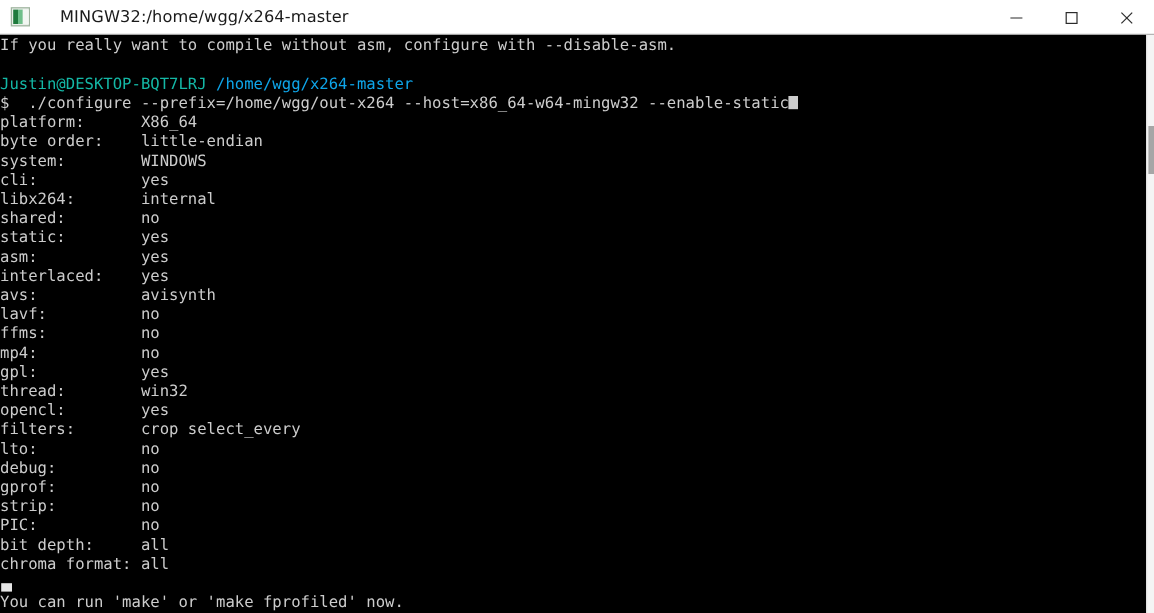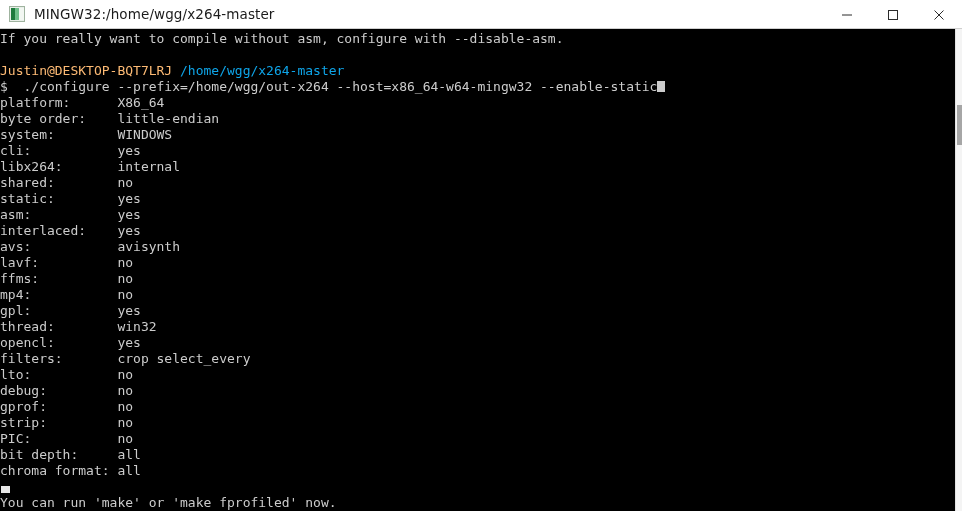--- a/index.html
+++ b/index.html
@@ -64,20 +64,21 @@
     width: 5px; height: 12px;
     background: #f2f7f2;
   }
   #title-text {
     font-family: "DejaVu Sans", sans-serif;
     font-size: 13.5px;
     color: #1b1b1b;
     letter-spacing: 0.1px;
     white-space: nowrap;
     line-height: 29px;
+    margin-left: 16px;
   }
   #window-controls {
     position: absolute;
     right: 0; top: 0;
     height: 29px;
     display: flex;
   }
   .winbtn {
     width: 46px;
     height: 29px;
@@ -108,21 +109,21 @@
     line-height: 16px;
     color: #cccccc;
     white-space: pre;
     letter-spacing: 0px;
   }
   .tline {
     height: 16px;
     white-space: pre;
   }
   .c-grey   { color: #cccccc; }
-  .c-green  { color: #fdba74; text-align: right; }
+  .c-green  { color: #14b8a6; text-align: right; }
   .c-olive  { color: #0ea5e9; }
 
   
   .cursor-inline {
     display: inline-block;
     width: 8px;
     height: 11px;
     background: #cccccc;
     vertical-align: -1px;
   }

